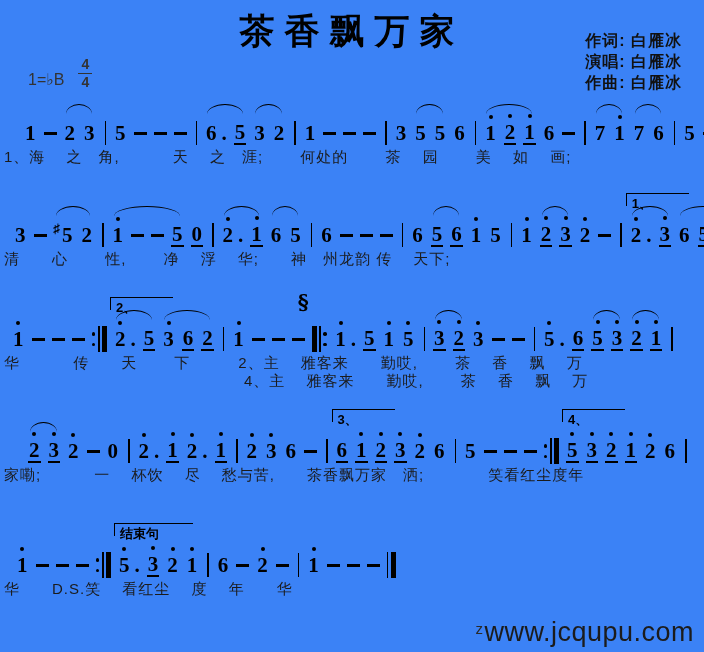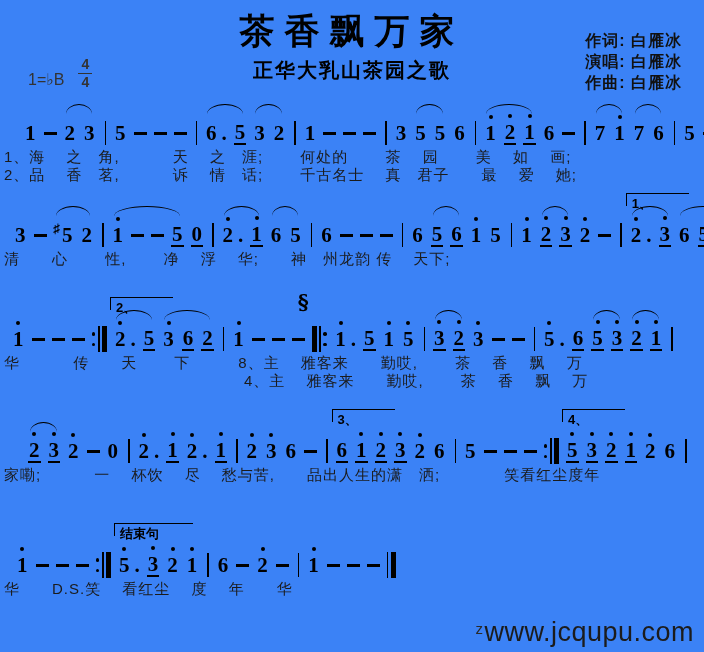--- a/index.html
+++ b/index.html
@@ -64,21 +64,20 @@
   
   .watermark{position:absolute;right:10px;bottom:4px;display:flex;align-items:center;
          font-size:27px;color:#1c1c1c;letter-spacing:0.5px;}
   .wmark{font-size:15px;margin-right:1px;position:relative;top:-4px;color:#2a2a2a;}
 </style>
 </head>
 <body>
 
 <div class="sheet">
   <div class="title">茶香飘万家</div>
-  <div class="subtitle">正华大乳山茶园之歌</div>
   <div class="credits">
     <div>作词: 白雁冰</div>
     <div>演唱: 白雁冰</div>
     <div>作曲: 白雁冰</div>
   </div>
   <div class="keysig">
     <span>1=♭B</span>
     <span class="meter">
       <span class="mnum">4</span>
       <span class="mden">4</span>
@@ -205,21 +204,20 @@
             <span class="bline"></span>
           </span>
           <span class="tk note">
             <span class="num">5</span>
           </span>
           <span class="tk">
             <span class="dashbar"></span>
           </span>
         </div>
         <div class="lyrics-row">1、海　 之　角,　　　 天　 之　涯;　　 何处的　　 茶　 园　　 美　 如　 画;</div>
-        <div class="lyrics-row">2、品　 香　茗,　　　 诉　 情　话;　　 千古名士　 真　君子　　最　 爱　 她;</div>
       </span>
       <span class="system sys2">
         <div class="nrow">
           <span class="tk note">
             <span class="num">3</span>
           </span>
           <span class="tk">
             <span class="dashbar"></span>
           </span>
           <span class="tk note">
@@ -464,21 +462,21 @@
             <span class="num">2<span class="hdot"></span></span>
             <span class="slur" style="left: 2px; width: 27px;"></span>
           </span>
           <span class="tk note u">
             <span class="num">1<span class="hdot"></span></span>
           </span>
           <span class="tk bar">
             <span class="bline"></span>
           </span>
         </div>
-        <div class="lyrics-row">华　　　 传　　天　　 下　　　8、主　 雅客来　　勤哎,　　 茶　 香　 飘　 万</div>
+        <div class="lyrics-row">华　　　 传　　天　　 下　　　2、主　 雅客来　　勤哎,　　 茶　 香　 飘　 万</div>
         <div class="lyrics-row">　　　　　　　　　　　　　　　4、主　 雅客来　　勤哎,　　 茶　 香　 飘　 万</div>
       </span>
       <span class="system sys4">
         <div class="nrow">
           <span class="tk note u">
             <span class="num">2<span class="hdot"></span></span>
             <span class="slur" style="left: 2px; width: 27px;"></span>
           </span>
           <span class="tk note u">
             <span class="num">3<span class="hdot"></span></span>
@@ -589,21 +587,21 @@
           <span class="tk note">
             <span class="num">2<span class="hdot"></span></span>
           </span>
           <span class="tk note">
             <span class="num">6</span>
           </span>
           <span class="tk bar">
             <span class="bline"></span>
           </span>
         </div>
-        <div class="lyrics-row">家嘞;　　　 一　 杯饮　 尽　 愁与苦,　　品出人生的潇　洒;　　　　笑看红尘度年</div>
+        <div class="lyrics-row">家嘞;　　　 一　 杯饮　 尽　 愁与苦,　　茶香飘万家　洒;　　　　笑看红尘度年</div>
       </span>
       <span class="system sys5">
         <div class="nrow">
           <span class="tk note">
             <span class="num">1<span class="hdot"></span></span>
           </span>
           <span class="tk">
             <span class="dashbar"></span>
           </span>
           <span class="tk">

